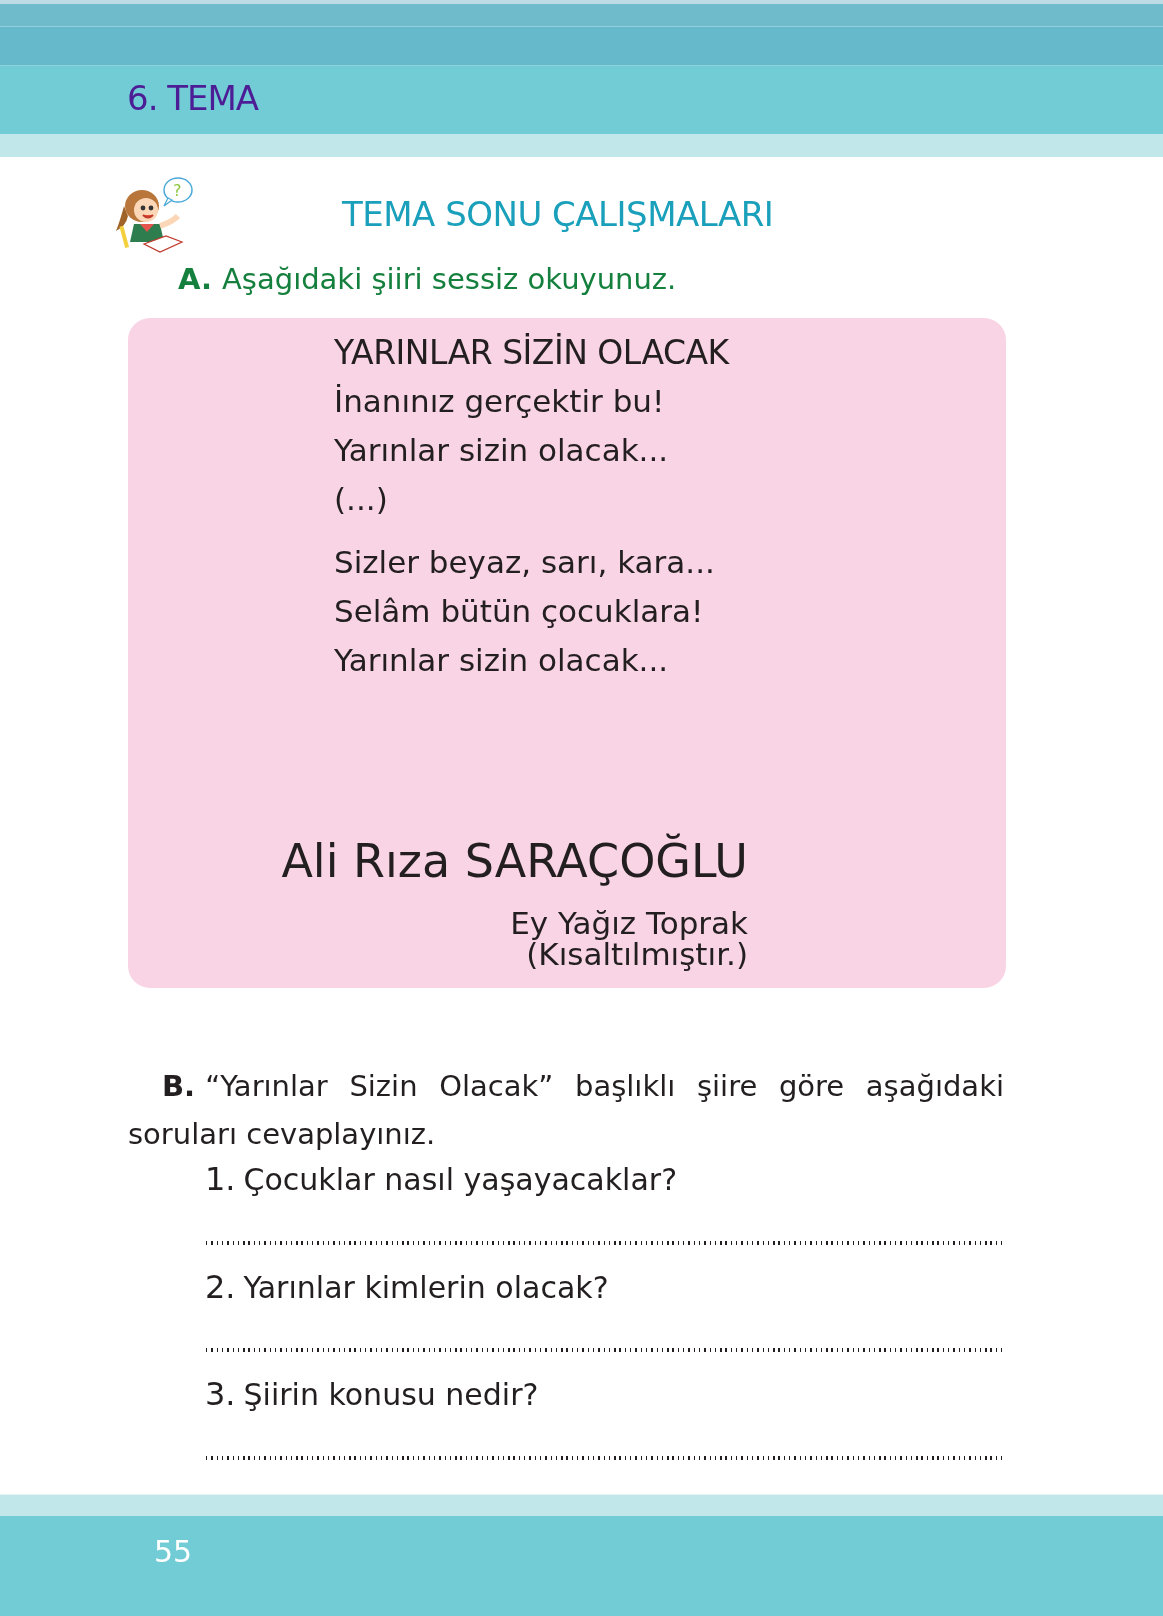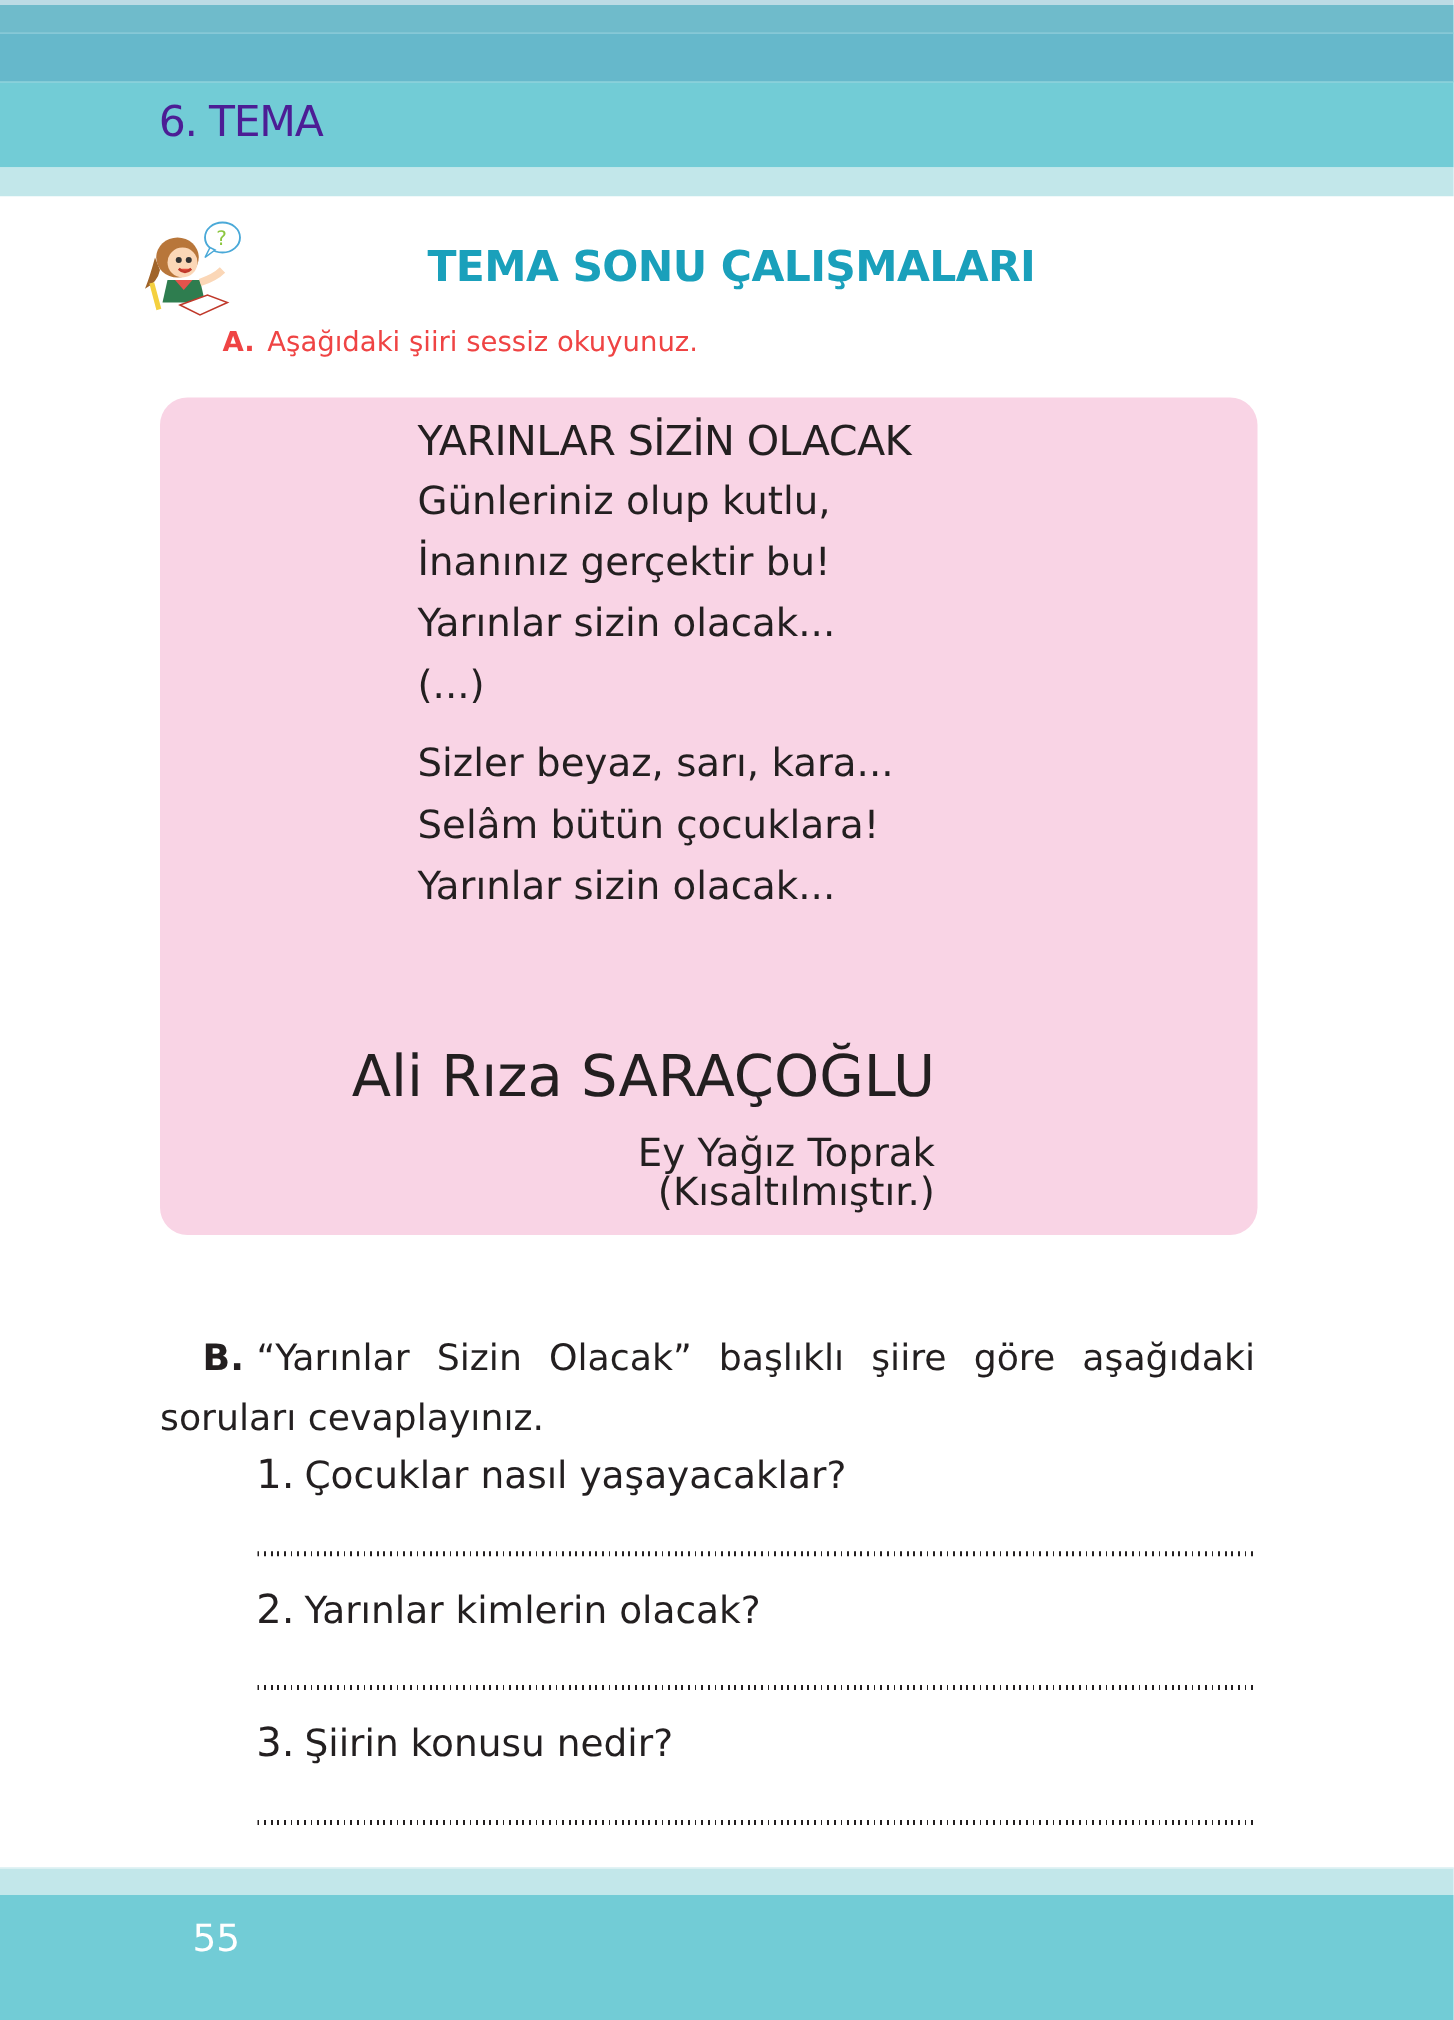--- a/index.html
+++ b/index.html
@@ -16,24 +16,24 @@
   .b3 { top: 66px; height: 68px; background: #72ccd6; }
   .b4 { top: 134px; height: 23px; background: #c2e7ea; }
   .theme-label {
     position: absolute; left: 127px; top: 78px;
     font-size: 34px; color: #4c1d95; letter-spacing: -1px;
     font-weight: normal;
   }
   .mascot { position: absolute; left: 110px; top: 176px; width: 90px; height: 80px; }
   .section-title {
     position: absolute; left: 342px; top: 194px;
-    font-size: 34px; color: #1aa0bb; letter-spacing: -0.5px; font-weight: bold;
+    font-size: 34px; color: #1aa0bb; letter-spacing: -0.5px; font-weight: normal;
   }
   .instr-a {
-    position: absolute; left: 178px; top: 262px; font-size: 22px; color: #ef4444;
+    position: absolute; left: 178px; top: 262px; font-size: 29px; color: #15803d;
   }
   .instr-a .letter { font-weight: bold; margin-right: 10px; }
   .poem-box {
     position: absolute; left: 128px; top: 318px; width: 878px; height: 670px;
     background: #f9d4e5; border-radius: 22px;
   }
   .poem { position: absolute; left: 334px; top: 328px; font-size: 31px; line-height: 49px; }
   .poem .title { font-size: 33px; letter-spacing: -0.5px; }
   .poem .gap { height: 14px; }
   .poem .line { white-space: nowrap; }
@@ -90,21 +90,20 @@
 <div class="section-title">TEMA SONU ÇALIŞMALARI</div>
 
 <div class="instr-a">
   <span class="letter">A.</span><span>Aşağıdaki şiiri sessiz okuyunuz.</span>
 </div>
 
 <div class="poem-box"></div>
 
 <div class="poem">
   <div class="line title">YARINLAR SİZİN OLACAK</div>
-  <div class="line">Günleriniz olup kutlu,</div>
   <div class="line">İnanınız gerçektir bu!</div>
   <div class="line">Yarınlar sizin olacak...</div>
   <div class="line">(...)</div>
   <div class="gap"></div>
   <div class="line">Sizler beyaz, sarı, kara...</div>
   <div class="line">Selâm bütün çocuklara!</div>
   <div class="line">Yarınlar sizin olacak...</div>
 </div>
 
 <div class="attrib author">Ali Rıza SARAÇOĞLU</div>

